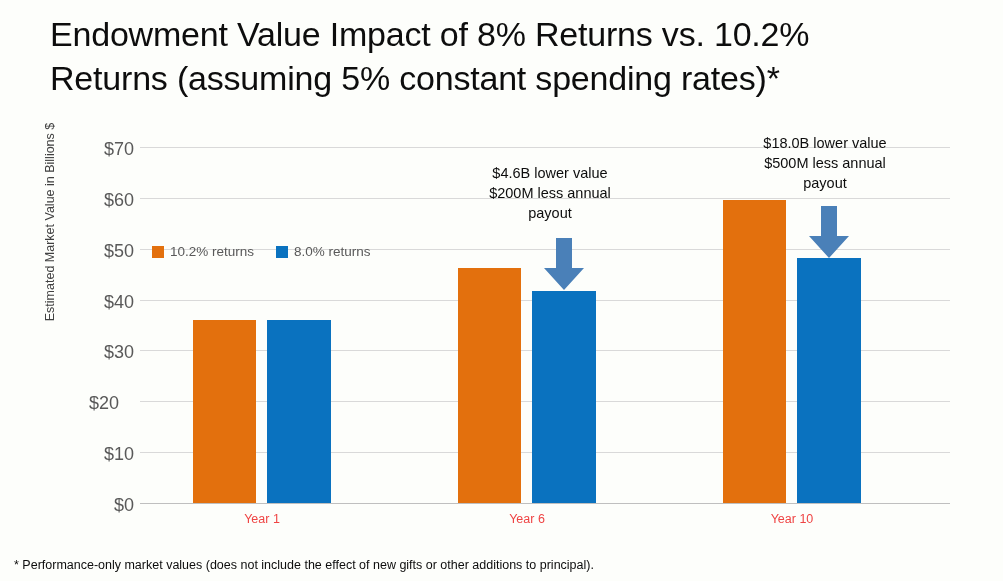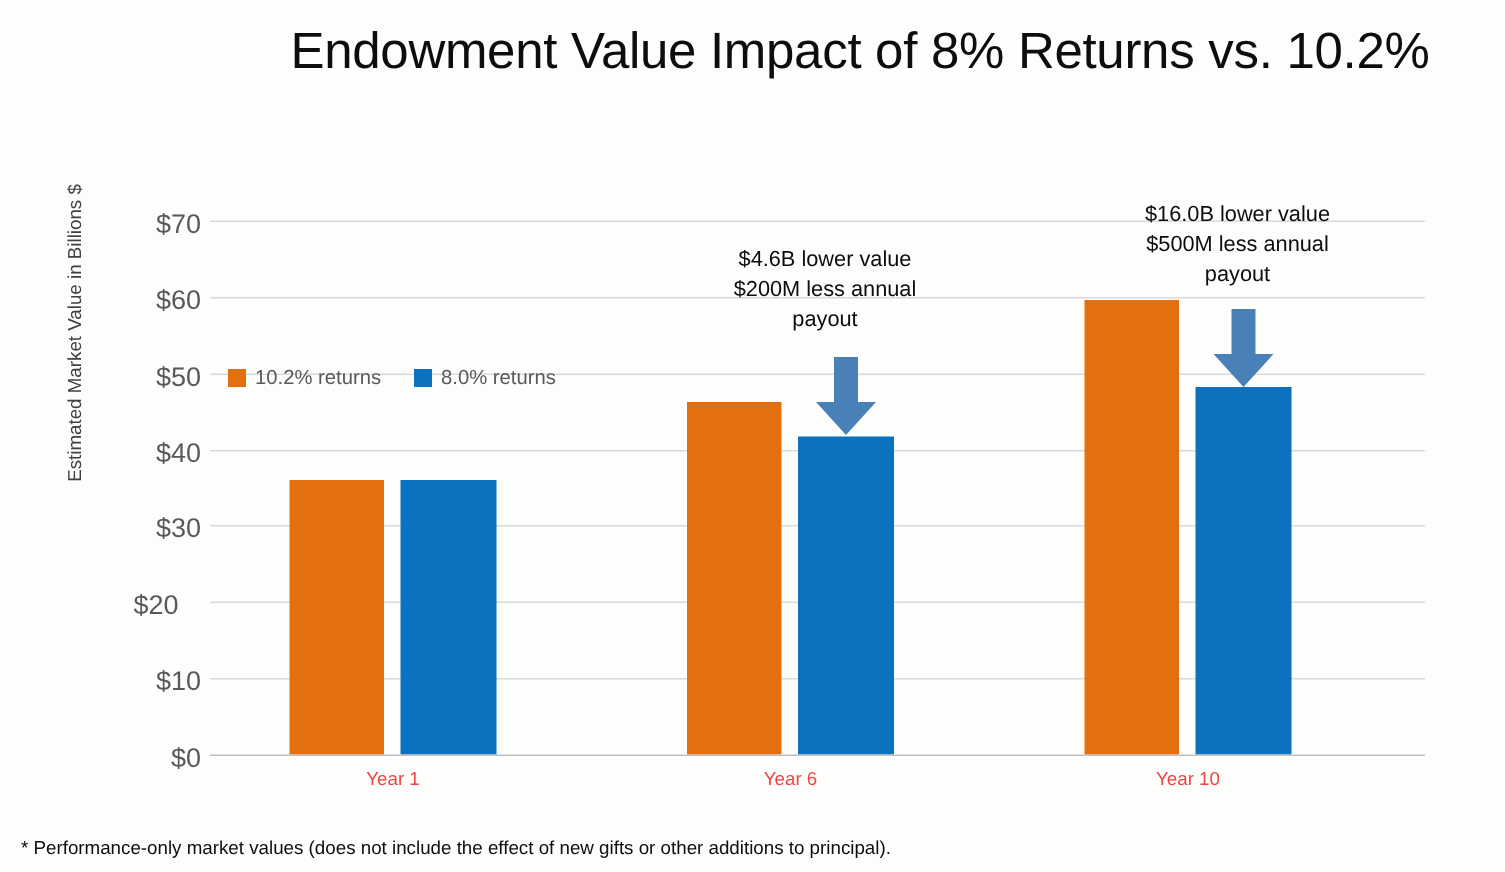--- a/index.html
+++ b/index.html
@@ -22,21 +22,21 @@
     height: 581px;
     background: #fdfefb;
   }
 
   
   #chart-title {
     position: absolute;
     left: 50px;
     top: 12px;
     width: 903px;
-    text-align: right;
+    text-align: left;
     font-size: 34px;
     line-height: 44px;
     font-weight: 400;
     color: #0d0d0d;
     letter-spacing: -0.2px;
     font-family: "Liberation Sans", sans-serif;
   }
 
   
   #plot-area {
@@ -161,20 +161,21 @@
     font-family: Liberation Sans, sans-serif;
   }
 </style>
 </head>
 <body>
 
 <div id="slide">
 
   <div id="chart-title">
     <div>Endowment Value Impact of 8% Returns vs. 10.2%</div>
+    <div>Returns (assuming 5% constant spending rates)*</div>
   </div>
 
   <div id="ytick-col">
     <div class="ytick" style="top:0px;">$70</div>
     <div class="ytick" style="top:50.9px;">$60</div>
     <div class="ytick" style="top:101.7px;">$50</div>
     <div class="ytick" style="top:152.6px;">$40</div>
     <div class="ytick" style="top:203.4px;">$30</div>
     <div class="ytick" style="top:254.3px;text-align:center;">$20</div>
     <div class="ytick" style="top:305.1px;">$10</div>
@@ -222,21 +223,21 @@
   <div class="annotation" id="annotation-year5">
     <div>$4.6B lower value</div>
     <div>$200M less annual</div>
     <div>payout</div>
   </div>
   <svg class="arrow" id="arrow-year5" style="left:539px; top:238px;" width="50" height="54" viewBox="0 0 50 54">
     <polygon points="17,0 33,0 33,30 45,30 25,52 5,30 17,30" fill="#4A80B8"></polygon>
   </svg>
 
   <div class="annotation" id="annotation-year10">
-    <div>$16.0B lower value</div>
+    <div>$18.0B lower value</div>
     <div>$500M less annual</div>
     <div>payout</div>
   </div>
   <svg class="arrow" id="arrow-year10" style="left:804px; top:206px;" width="50" height="54" viewBox="0 0 50 54">
     <polygon points="17,0 33,0 33,30 45,30 25,52 5,30 17,30" fill="#4A80B8"></polygon>
   </svg>
 
   <div id="footnote">* Performance-only market values (does not include the effect of new gifts or other additions to principal).</div>
 
 </div>

